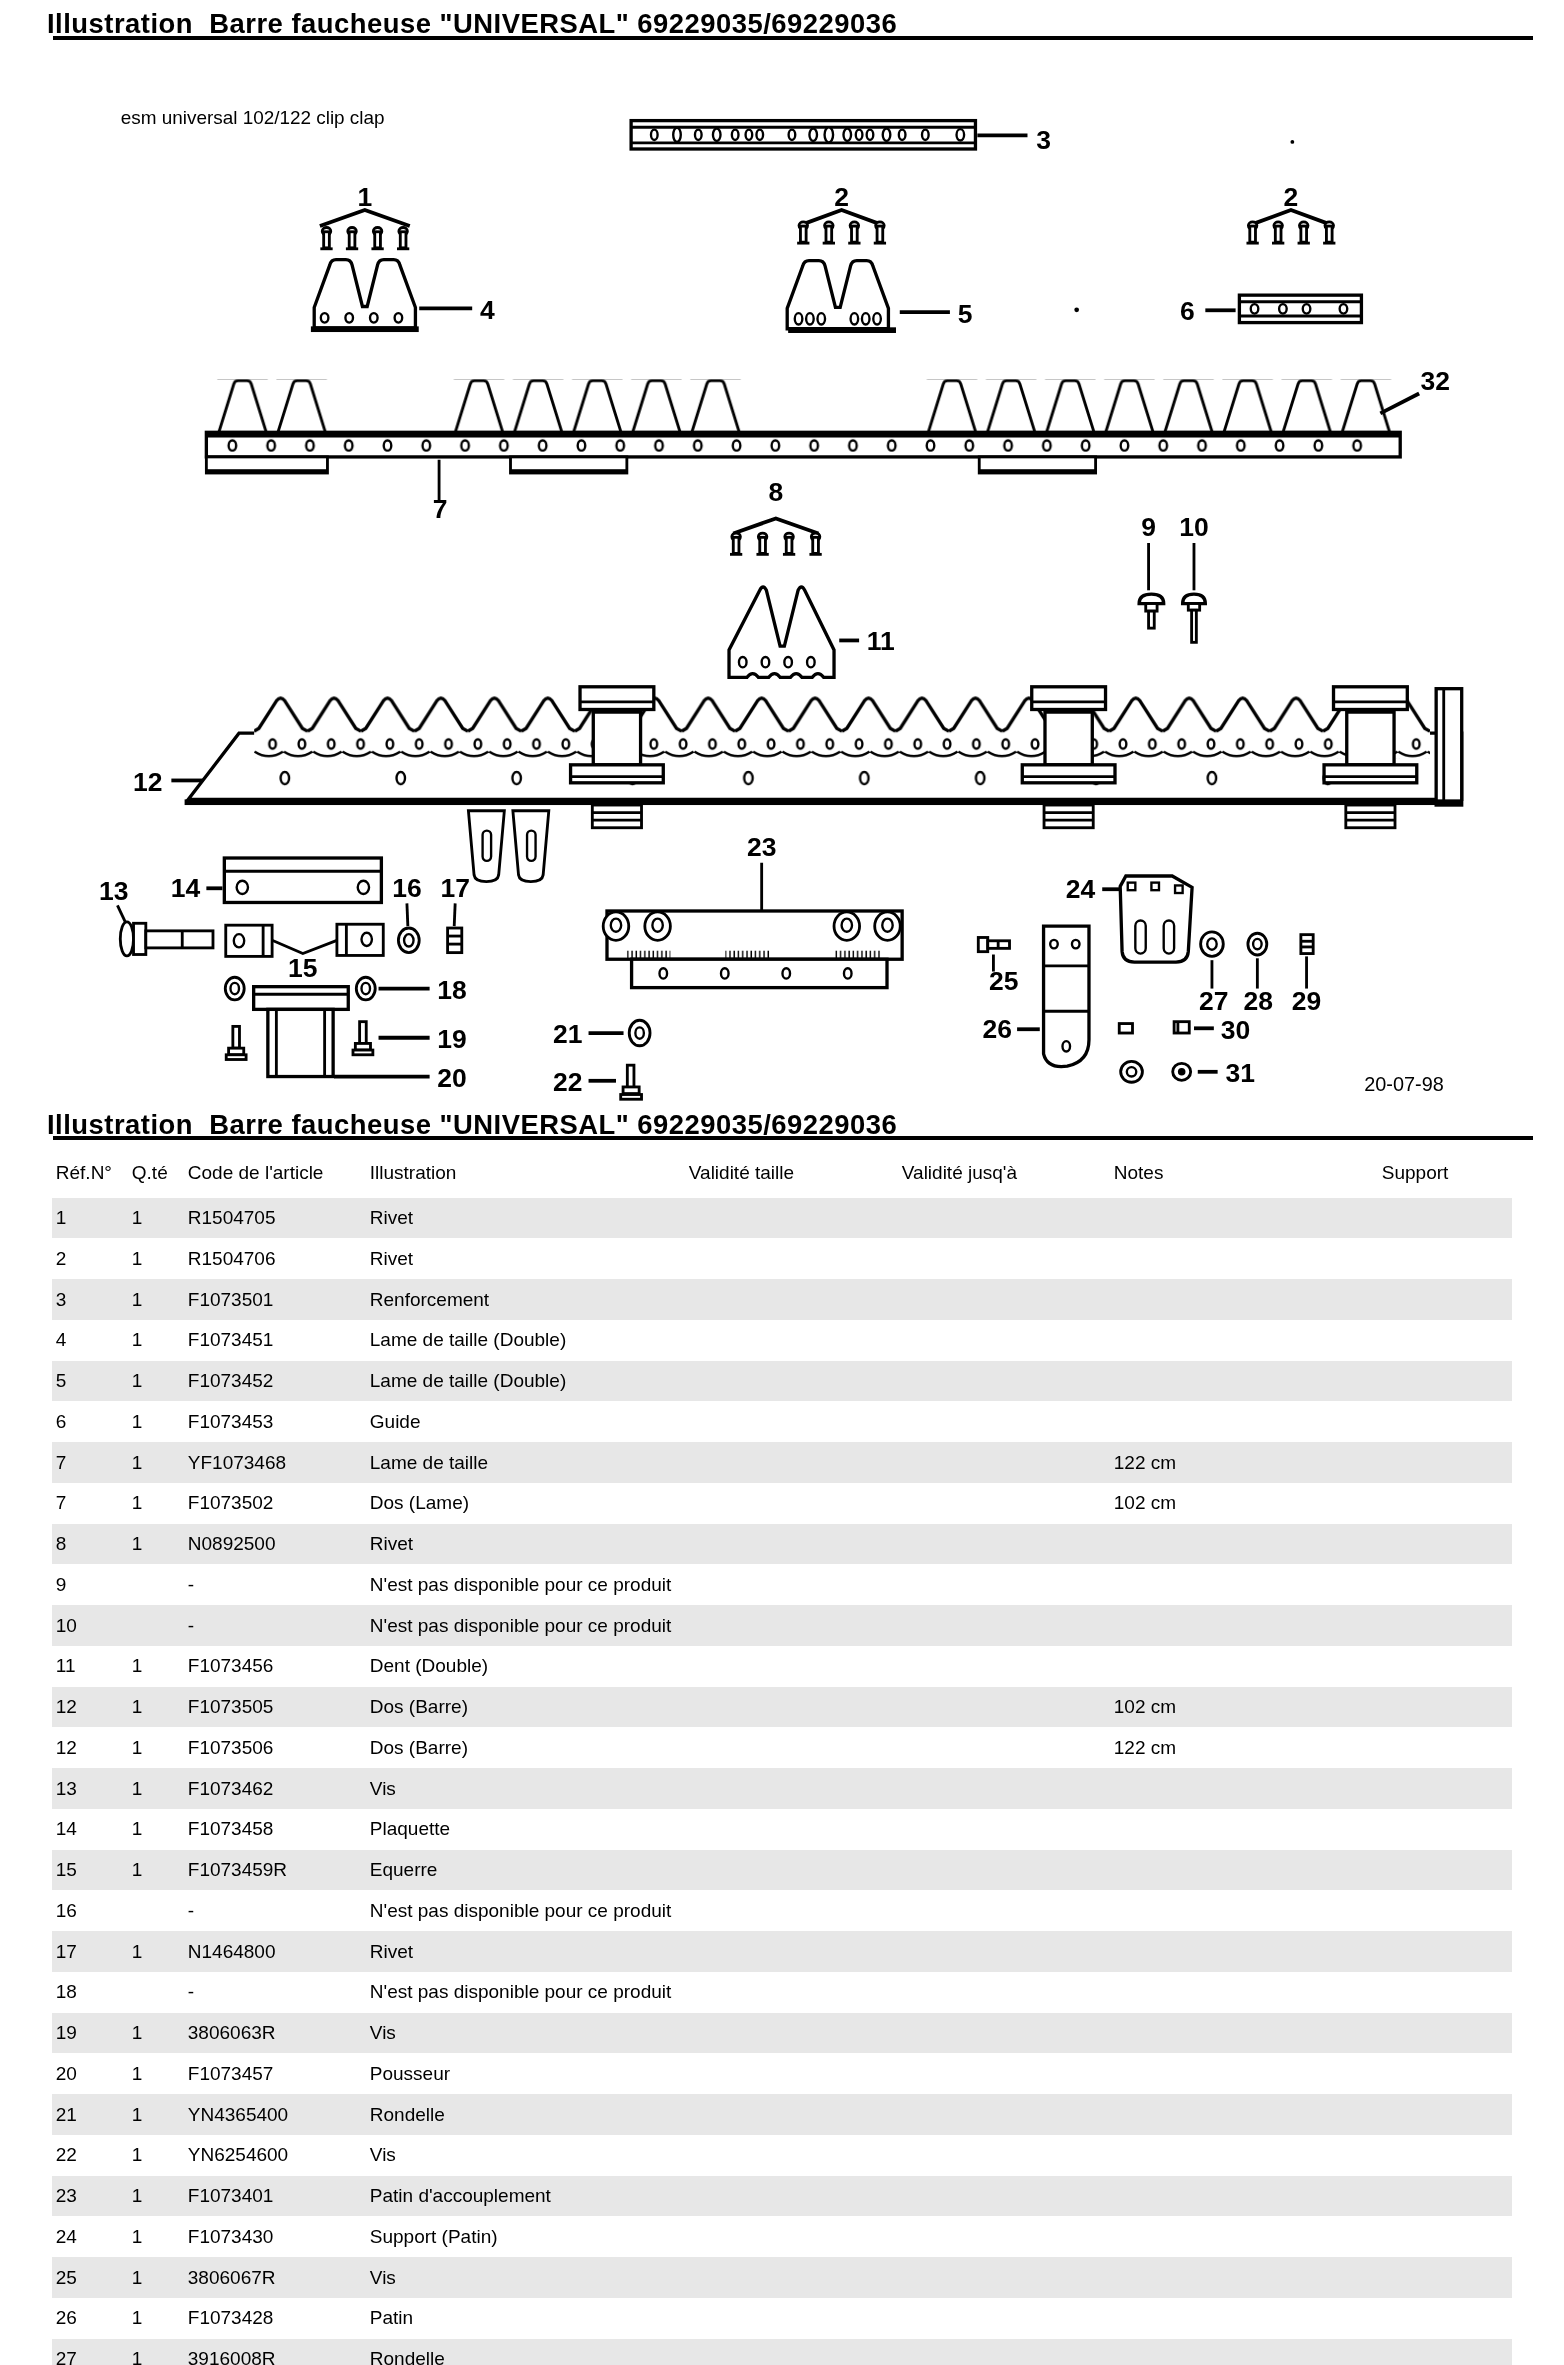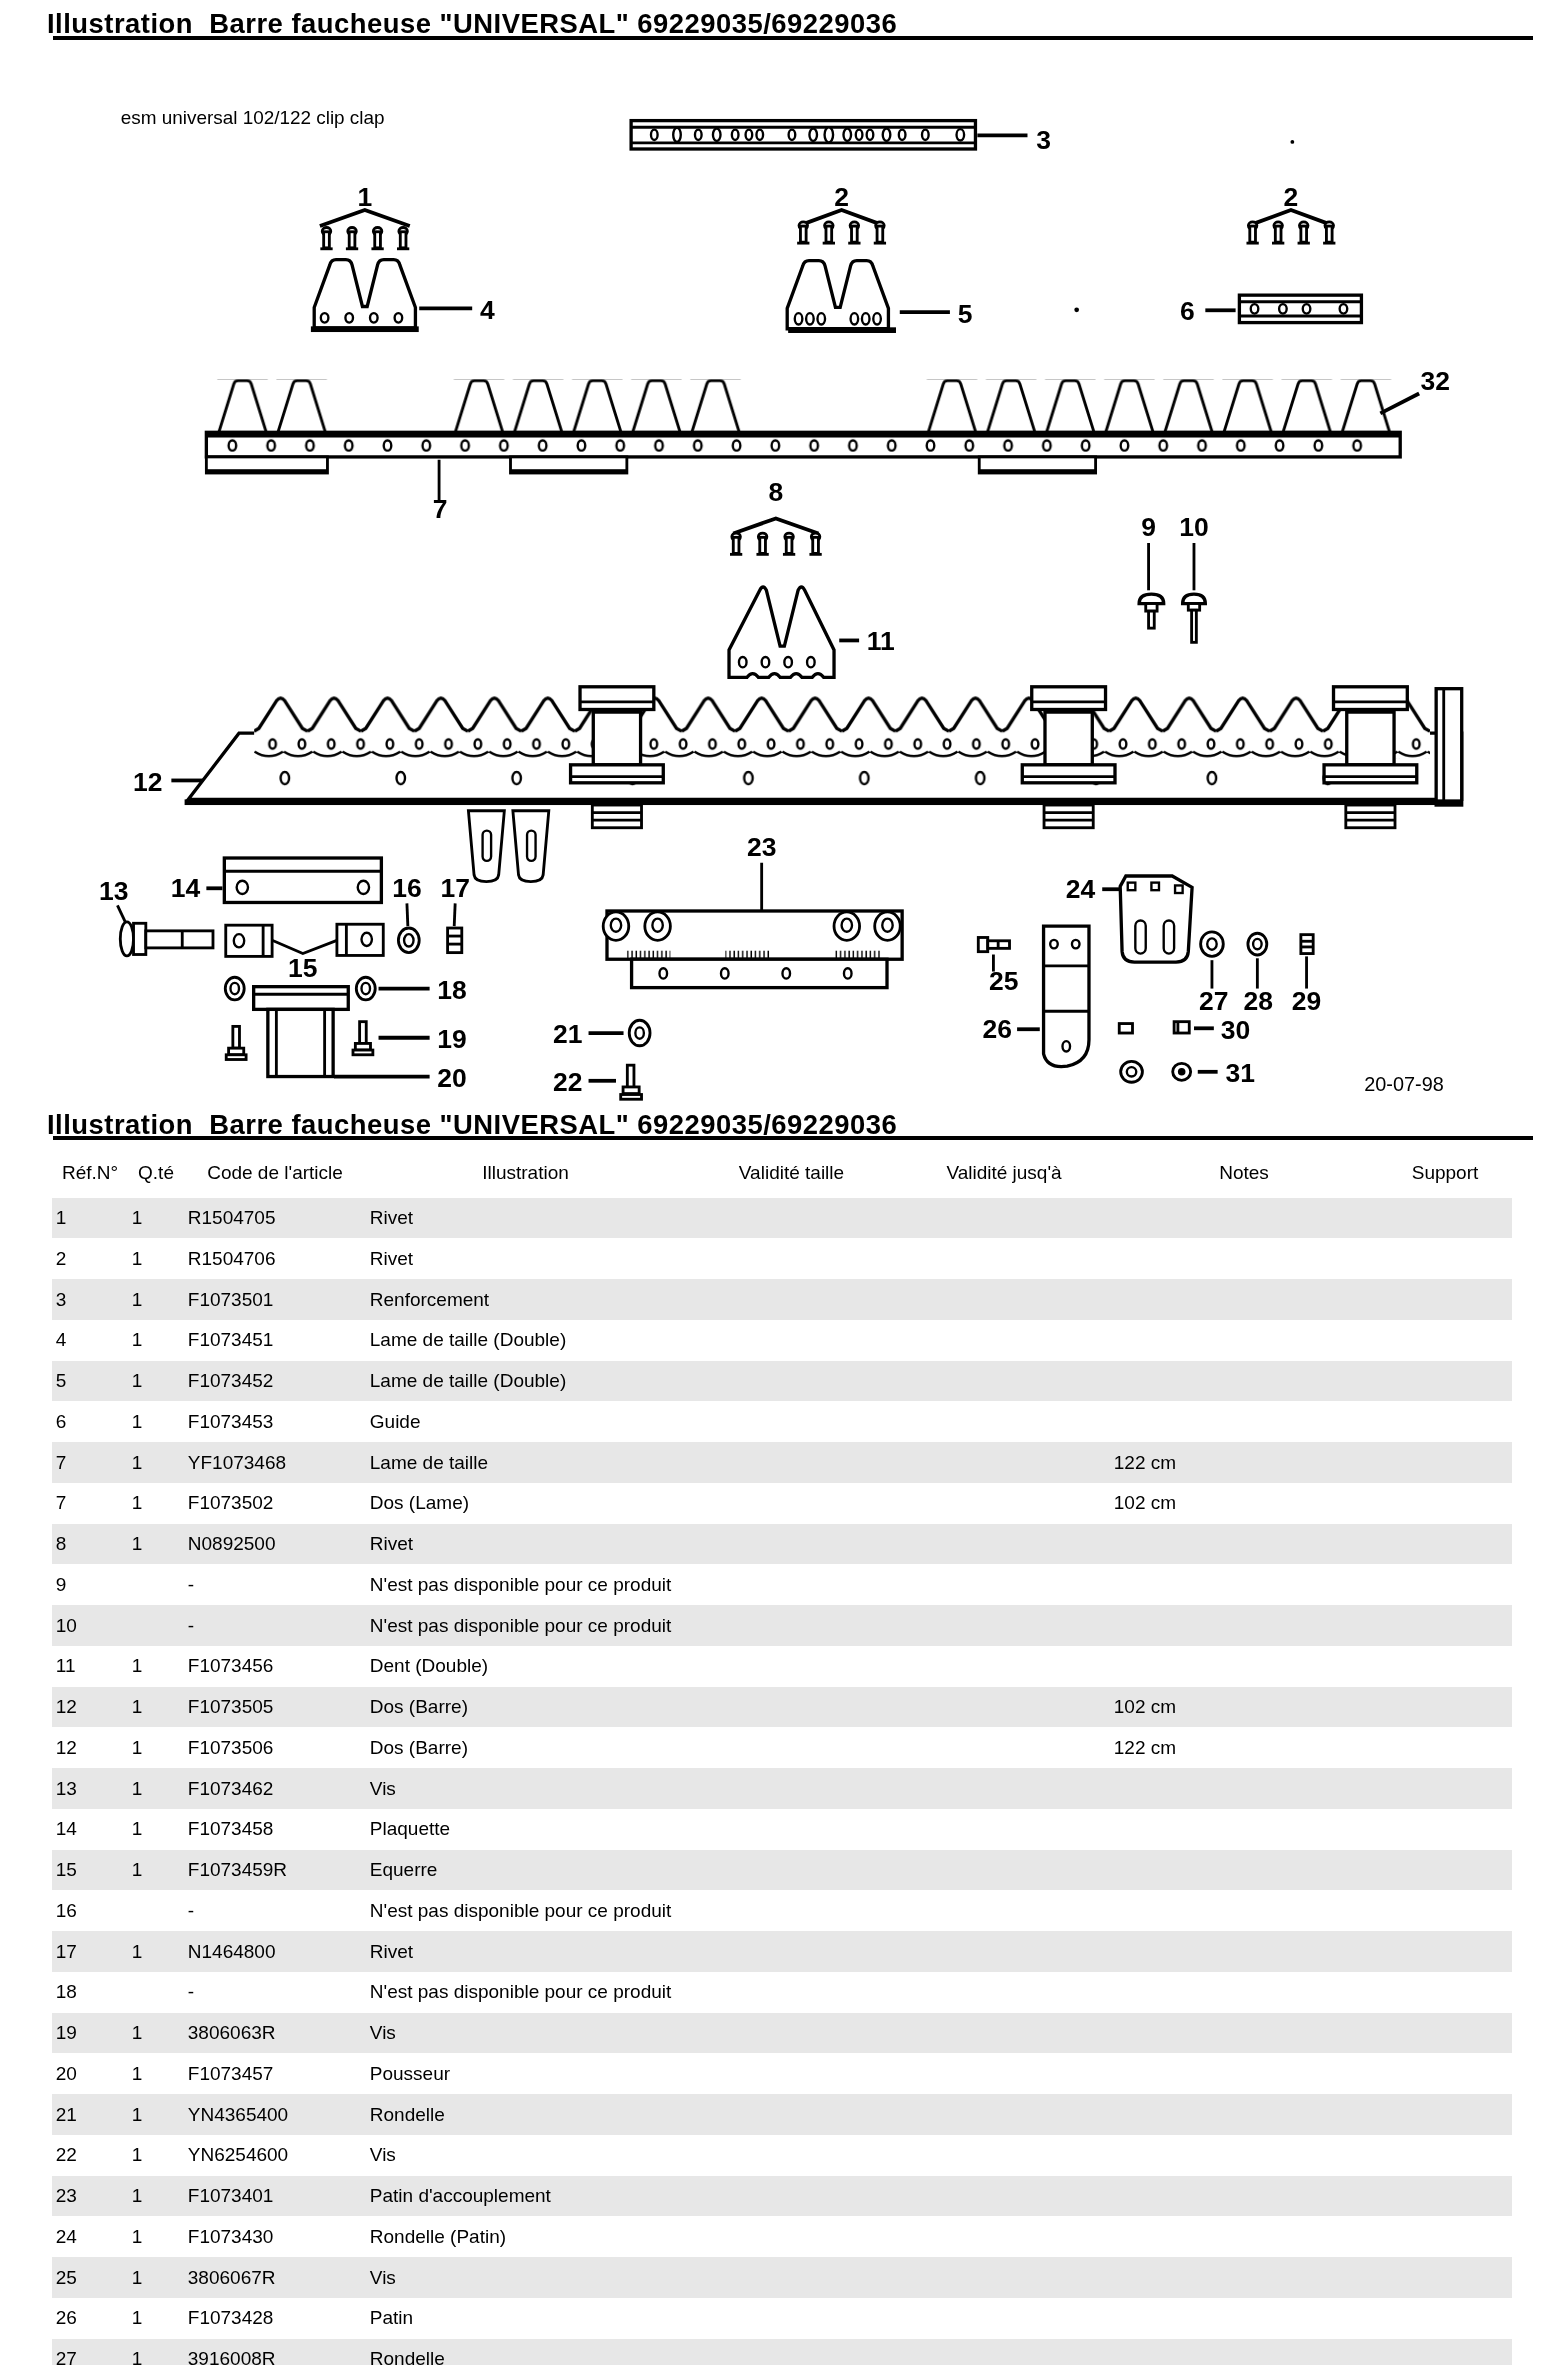--- a/index.html
+++ b/index.html
@@ -19,21 +19,21 @@
   .ln{fill:none;stroke:#000;stroke-width:6;}
   .lnT{fill:none;stroke:#000;stroke-width:8;}
   .bk{fill:#000;stroke:none;}
   .hole{fill:#fff;stroke:#000;stroke-width:5;}
   .lbl{font:bold 56px "Liberation Sans",sans-serif;fill:#000;}
   .cap{font:40px "Liberation Sans",sans-serif;fill:#000;}
   .dt{font:42px "Liberation Sans",sans-serif;fill:#000;}
   
   table#parts{position:absolute;left:52px;top:1157px;width:1460px;
               border-collapse:collapse;table-layout:fixed;font-size:19px;}
-  #parts th{font-weight:normal;text-align:center;padding:4.7px 3.8px 14px 3.8px;
+  #parts th{font-weight:normal;text-align:left;padding:4.7px 3.8px 14px 3.8px;
             white-space:nowrap;overflow:hidden;}
   #parts td{padding:8.5px 3.8px;vertical-align:top;line-height:1.25;}
   #parts tbody tr:nth-child(odd){background:#e7e7e7;}
   col.c-ref{width:76px;} col.c-qty{width:56px;} col.c-code{width:182px;}
   col.c-desc{width:319px;} col.c-vf{width:213px;} col.c-vt{width:212px;}
   col.c-notes{width:268px;} col.c-bull{width:134px;}
 </style>
 </head>
 <body>
 
@@ -713,21 +713,21 @@
           <td></td>
           <td></td>
           <td></td>
           <td></td>
         </tr>
 
         <tr>
           <td>24</td>
           <td>1</td>
           <td>F1073430</td>
-          <td>Rondelle (Patin)</td>
+          <td>Support (Patin)</td>
           <td></td>
           <td></td>
           <td></td>
           <td></td>
         </tr>
 
         <tr>
           <td>25</td>
           <td>1</td>
           <td>3806067R</td>

